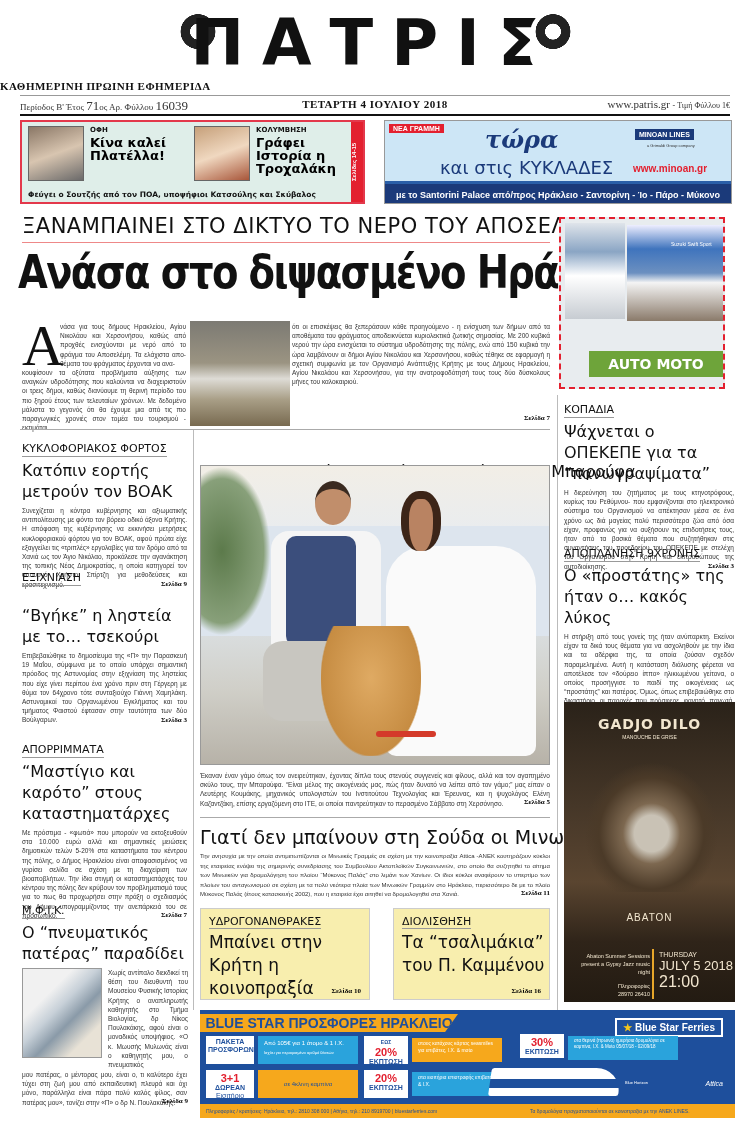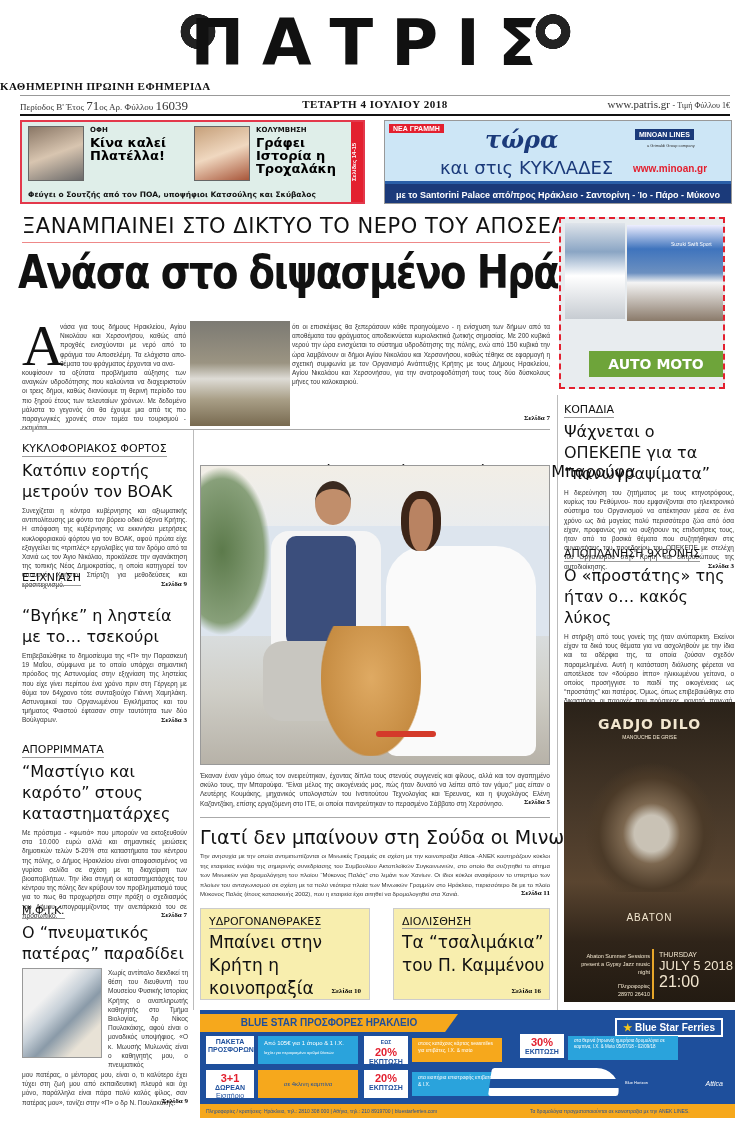--- a/index.html
+++ b/index.html
@@ -71,21 +71,21 @@
 .gadjo{position:absolute;left:0;width:100%;top:14px;text-align:center;font-size:14px;font-weight:bold;font-family:"DejaVu Sans",sans-serif;letter-spacing:1px}
 .manouche{position:absolute;left:0;width:100%;top:32px;text-align:center;font-size:5px}
 .band{position:absolute;left:20px;top:60px;width:135px;height:130px;background:radial-gradient(ellipse at 50% 55%,#c9c2b5 0 18%,#7d6850 30%,#4b3a28 55%,transparent 70%)}
 .ab-logo{position:absolute;left:0;width:100%;top:210px;text-align:center;font-size:10px;letter-spacing:1px}
 .ab-left{position:absolute;left:6px;top:250px;width:80px;text-align:right;font-size:5.5px;line-height:8px}
 .ab-bar{position:absolute;left:88px;top:247px;width:2px;height:50px;background:#e6a62a}
 .ab-right{position:absolute;left:95px;top:248px;font-size:7px;line-height:9px}
 .ab-right .big{font-size:13px;line-height:14px}
 .ab-right .time{font-size:16px;line-height:17px}
 .bluestar{left:200px;top:1010px;width:535px;height:108px;background:#1e4f9c;overflow:hidden;color:#fff}
-.bs-title{position:absolute;left:0;top:4px;width:258px;height:18px;background:#f6a81c;color:#1e4f9c;font-weight:bold;font-size:10px;line-height:18px;text-align:center;clip-path:polygon(0 0,100% 0,95% 100%,0 100%)}
+.bs-title{position:absolute;left:0;top:4px;width:258px;height:18px;background:#f6a81c;color:#1e4f9c;font-weight:bold;font-size:14px;line-height:18px;text-align:center;clip-path:polygon(0 0,100% 0,95% 100%,0 100%)}
 .bs-logo{position:absolute;right:12px;top:8px;background:#1e4f9c;border:2px solid #fff;padding:2px 6px;font-size:10px;font-weight:bold}
 .bs-logo span{color:#f6c71c}
 .wbox{position:absolute;background:#fff;color:#1e4f9c;font-weight:bold;text-align:center;font-size:7px;line-height:8px;padding:2px}
 .wbox .red{color:#e3202f;font-size:11px;line-height:12px}
 .cbar{position:absolute;height:24px;font-size:6px;line-height:10px;padding:2px 6px;color:#fff}
 .bs-foot{position:absolute;left:0;bottom:0;width:100%;height:14px;background:#f6a81c;color:#1e4f9c;font-size:5px;line-height:14px;padding-left:6px}
 .ship{position:absolute;left:290px;top:58px;width:130px;height:28px;background:linear-gradient(180deg,#fff 40%,#1e4f9c 41% 70%,#fff 71%);border-radius:4px 40px 4px 4px;transform:skewX(-8deg)}
 </style>
 </head>
 <body>

